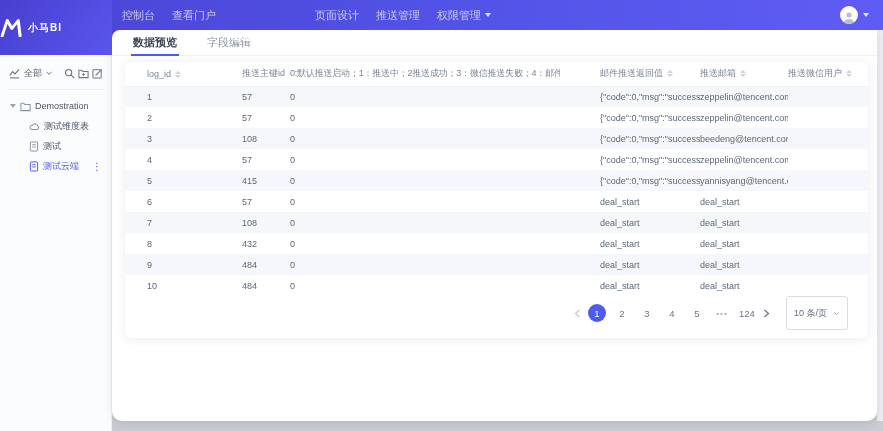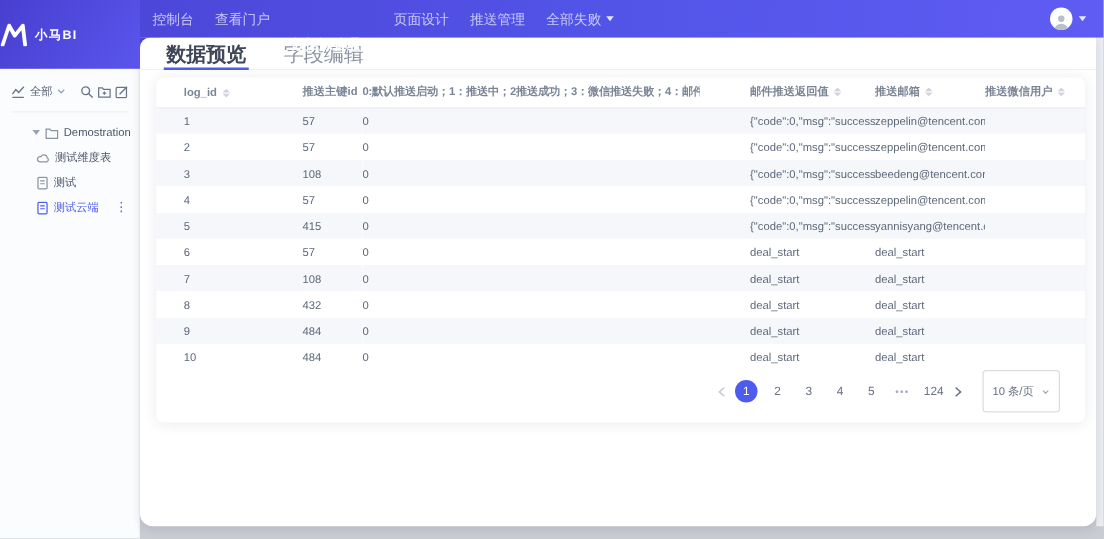--- a/index.html
+++ b/index.html
@@ -26,42 +26,42 @@
   .logo-text { color:#fff; font-size:10px; font-weight:bold; letter-spacing:1px; }
 
   
   .sidebar { position:absolute; left:0; top:55px; width:112px; height:376px; background:#fbfcfd; z-index:2; border-right:1px solid #eef0f3; }
   .filter-row { display:flex; align-items:center; height:22px; margin:7px 8px 0 9px; gap:3px; color:#6b7486; }
   .filter-label { font-size:9px; color:#596274; margin-left:1px; }
   .filter-spacer { flex:1; }
   .icon-btn { display:flex; align-items:center; cursor:pointer; color:#6b7486; }
   .sidebar-divider { height:1px; background:#eef0f3; margin:5px 8px 3px 9px; }
   .tree { padding-top:3px; }
-  .tree-row { display:flex; align-items:center; height:20px; gap:4px; font-size:9px; color:#4c5568; cursor:pointer; padding-left:26px; }
+  .tree-row { display:flex; align-items:center; height:20px; gap:4px; font-size:9px; color:#4c5568; cursor:pointer; padding-left:10px; }
   .tree-row.child { padding-left:29px; }
   .tree-row.selected { color:#4d5cee; }
   .caret-down { width:0; height:0; border-left:3.5px solid transparent; border-right:3.5px solid transparent; border-top:4px solid #9aa2b1; }
   .caret-right { width:0; height:0; border-top:3.5px solid transparent; border-bottom:3.5px solid transparent; border-left:4px solid #9aa2b1; }
   .more-dots { margin-left:auto; margin-right:9px; color:#4d5cee; font-size:10px; cursor:pointer; }
 
   
   .main-panel { position:absolute; left:112px; top:30px; width:765px; height:391px; background:#fff;
     border-radius:8px 0 10px 10px; z-index:2; box-shadow:0 2px 8px rgba(40,45,90,.12); }
   .right-sliver { position:absolute; right:0; top:30px; width:6px; height:391px; background:#edeef2; z-index:2; }
 
   .tabbar { height:26px; display:flex; align-items:stretch; padding-left:21px; gap:30px; border-bottom:1px solid #f1f2f6; border-radius:8px 0 0 0; }
-  .tab { font-size:16px; color:#8b93a3; display:flex; align-items:flex-end; position:relative; cursor:pointer; }
+  .tab { font-size:11px; color:#8b93a3; display:flex; align-items:center; position:relative; cursor:pointer; }
   .tab.active { color:#3f4657; font-weight:bold; }
   .tab.active::after { content:""; position:absolute; left:-2px; right:-2px; bottom:-1px; height:2px; background:#4d5cee; }
 
   
   .table-card { position:absolute; left:13px; top:32px; width:743px; height:276px; background:#fff; border-radius:6px;
     box-shadow:0 1px 10px rgba(50,55,110,.10); display:flex; flex-direction:column; overflow:hidden; }
   table { width:100%; border-collapse:collapse; table-layout:fixed; }
-  th { height:24px; font-size:9px; font-weight:bold; color:#7c8596; text-align:left; white-space:nowrap; overflow:hidden; border-bottom:1px solid #eef0f4; }
+  th { height:24px; font-size:9px; font-weight:normal; color:#7c8596; text-align:left; white-space:nowrap; overflow:hidden; border-bottom:1px solid #eef0f4; }
   td { height:21px; font-size:9px; color:#5d6879; white-space:nowrap; overflow:hidden; }
   .c1 { padding-left:22px; } .c2 { padding-left:22px; } .c3 { padding-left:0; letter-spacing:-0.2px; }
   .c4 { padding-left:40px; } .c5 { padding-left:0; } .c6 { padding-left:0; }
   tbody tr:nth-child(odd) { background:#f6f7fa; }
   .sort { display:inline-flex; flex-direction:column; margin-left:4px; vertical-align:middle; gap:1px; cursor:pointer; }
   .sort i { width:0; height:0; border-left:3px solid transparent; border-right:3px solid transparent; display:block; }
   .sort .up { border-bottom:3.5px solid #cfd4dc; }
   .sort .down { border-top:3.5px solid #cfd4dc; }
 
   
@@ -95,21 +95,21 @@
         <span>数据源管理</span>
         <span class="nav-caret"></span>
       </div>
       <div class="nav-item">
         <span>页面设计</span>
       </div>
       <div class="nav-item">
         <span>推送管理</span>
       </div>
       <div class="nav-item">
-        <span>全部失败</span>
+        <span>权限管理</span>
         <span class="nav-caret"></span>
       </div>
     </div>
     <div class="user">
       <span class="avatar">
         <svg width="14" height="14" viewBox="0 0 14 14">
           <circle cx="7" cy="5" r="2.6" fill="#b9bfcc"></circle>
           <path d="M1.5 14 a5.5 5 0 0 1 11 0 z" fill="#b9bfcc"></path>
         </svg>
       </span>

